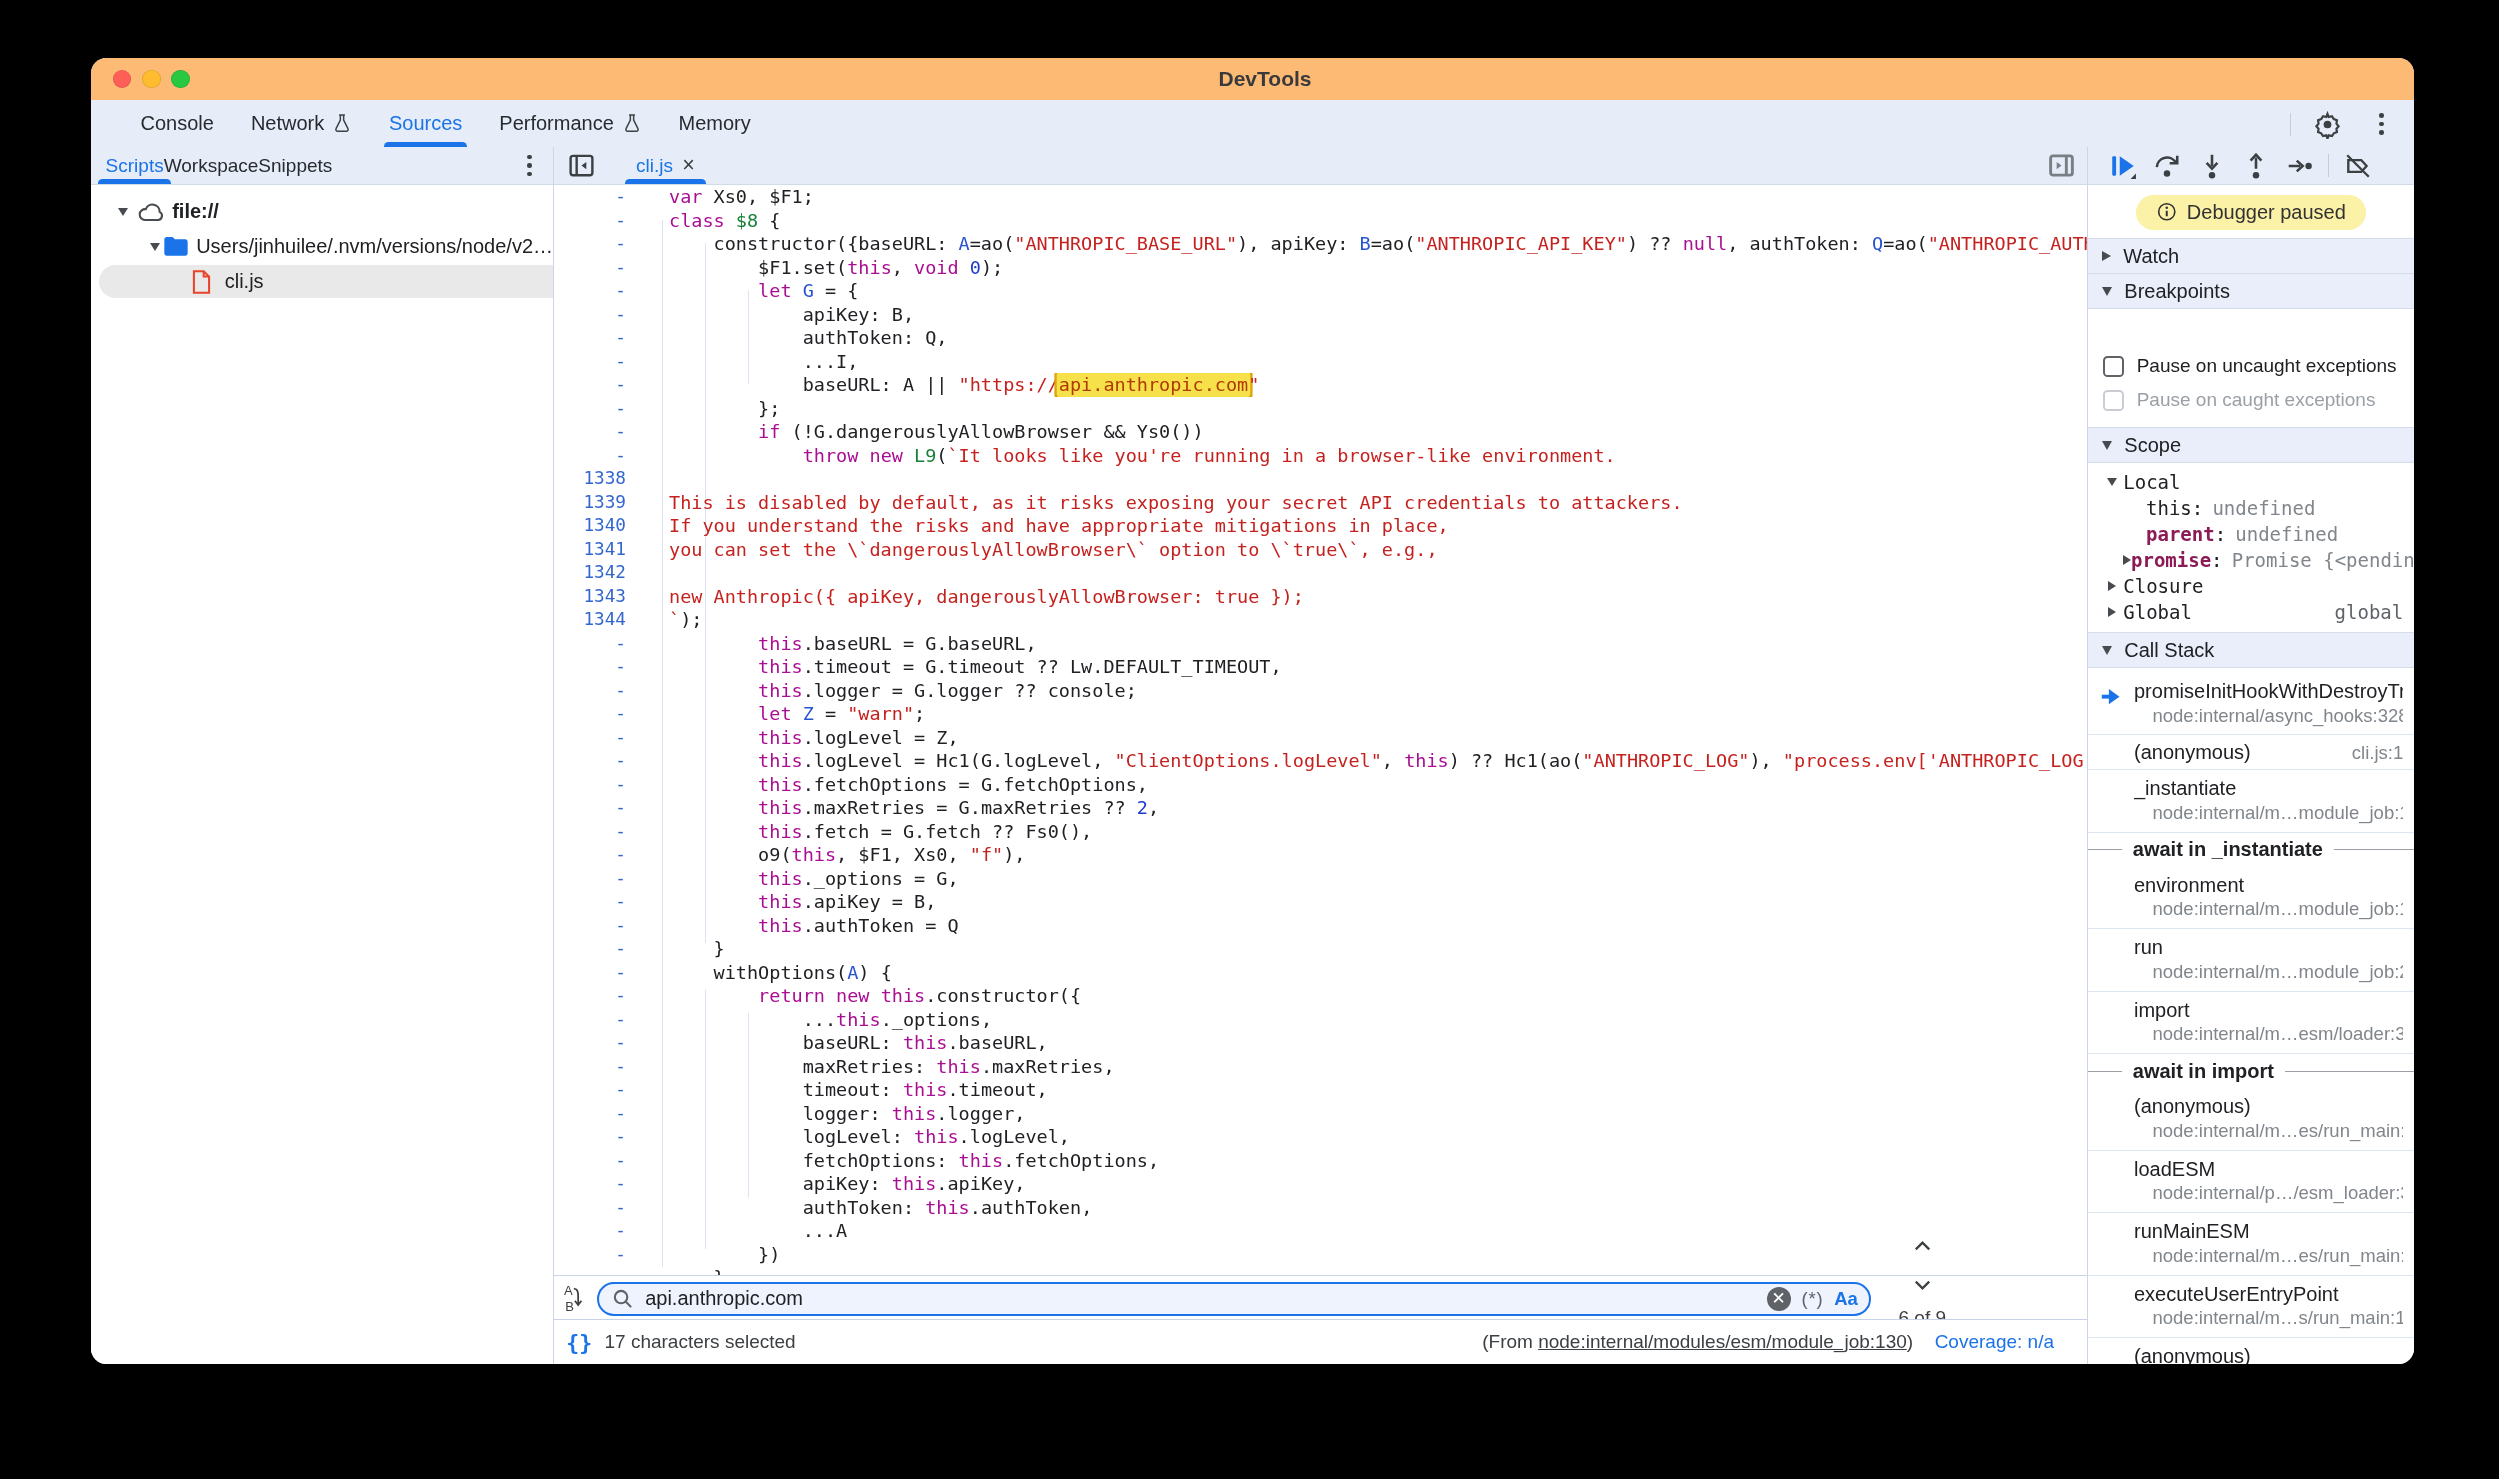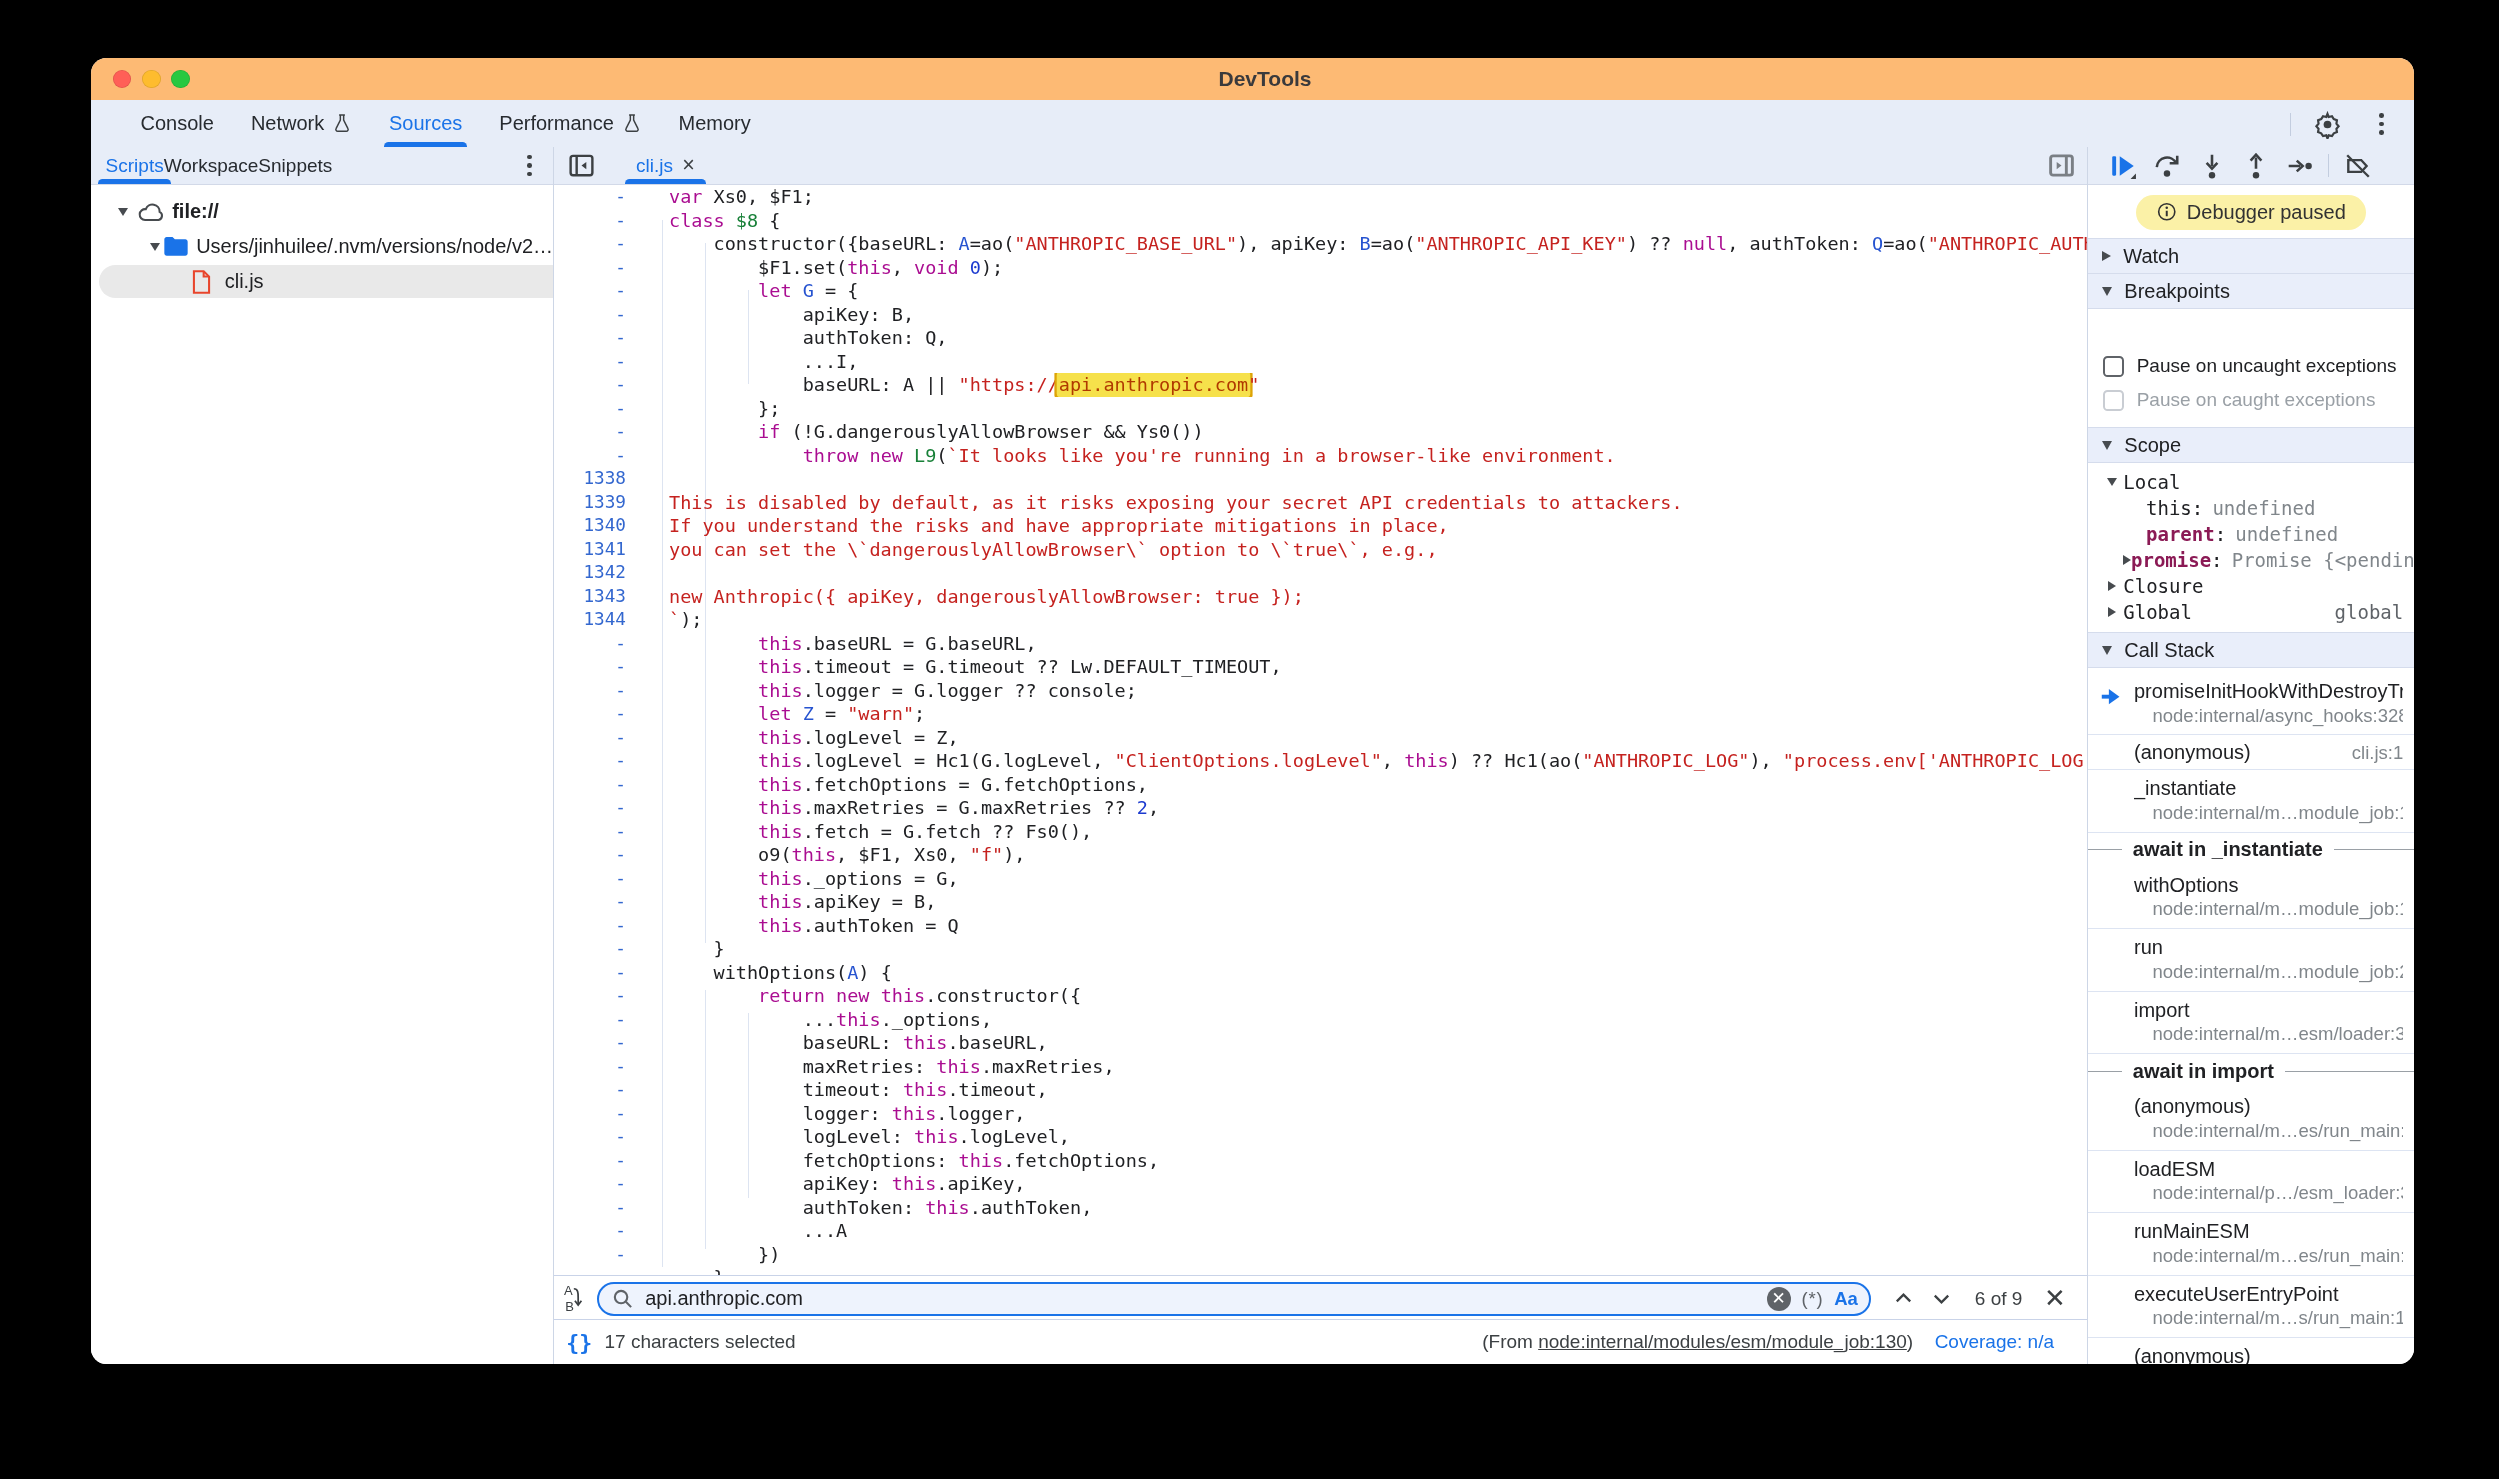--- a/index.html
+++ b/index.html
@@ -61,21 +61,21 @@
   
   .search-row{position:absolute;left:0;right:0;top:1090px;height:45px;border-top:0.8px solid #c9d3e8;background:#fff;
     display:flex;align-items:center;}
   .rep-icon{width:35px;margin-left:4.6px;display:flex;justify-content:center;}
   .search-box{position:relative;height:34px;width:1274px;margin-left:3.1px;border:2.3px solid #1a73e8;border-radius:18.5px;
     background:#eef3fd;display:flex;align-items:center;box-sizing:border-box;padding:0 10.8px 0 12.3px;}
   .search-box input{flex:1;border:none;outline:none;background:transparent;font-size:20px;color:#202124;font-family:"Liberation Sans",sans-serif;}
   .clear-btn{width:24px;height:24px;border-radius:50%;background:#5f6368;color:#fff;display:flex;align-items:center;justify-content:center;font-size:17px;line-height:1;}
   .regex-btn{font-size:18.5px;color:#5f6368;margin-left:10.8px;letter-spacing:0.8px;}
   .case-btn{font-size:18.5px;color:#1a73e8;margin-left:10.8px;font-weight:bold;}
-  .navsearch{display:flex;align-items:center;gap:6.2px;margin-left:17px;}
+  .navsearch{display:flex;align-items:center;gap:6.2px;margin-left:17px;flex-direction:column;}
   .chev{width:32px;height:32px;display:flex;align-items:center;justify-content:center;}
   .count{font-size:19px;color:#3c4043;margin:0 10.8px;white-space:nowrap;}
   .close-x{font-size:26px;color:#3c4043;margin-left:4.6px;margin-right:15.4px;}
   
   .statusbar{position:absolute;left:0;right:0;top:1134px;bottom:0;border-top:0.8px solid #c9d3e8;background:#fff;
     display:flex;align-items:center;font-size:19px;color:#3c4043;padding:0 34px 0 12.3px;box-sizing:border-box;}
   .pp-icon{color:#1a73e8;font-family:"DejaVu Sans Mono",monospace;font-size:21.5px;font-weight:bold;margin-right:12.3px;}
   .sb-right{margin-left:auto;display:flex;align-items:center;gap:21.5px;}
   .sb-from u{text-decoration:underline;}
   .sb-cov{color:#1a73e8;}
@@ -499,21 +499,21 @@
         <div class="frame">
           <div class="fname">_instantiate</div>
           <div class="floc">node:internal/m…module_job:130</div>
         </div>
         <div class="await-sep">
           <span class="seg l"></span>
           <span class="lbl">await in _instantiate</span>
           <span class="seg r"></span>
         </div>
         <div class="frame">
-          <div class="fname">withOptions</div>
+          <div class="fname">environment</div>
           <div class="floc">node:internal/m…module_job:109</div>
         </div>
         <div class="frame">
           <div class="fname">run</div>
           <div class="floc">node:internal/m…module_job:214</div>
         </div>
         <div class="frame">
           <div class="fname">import</div>
           <div class="floc">node:internal/m…esm/loader:329</div>
         </div>

